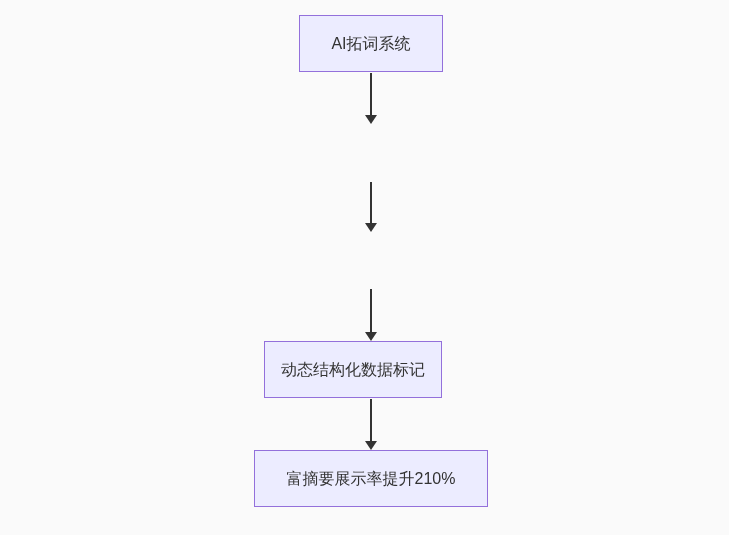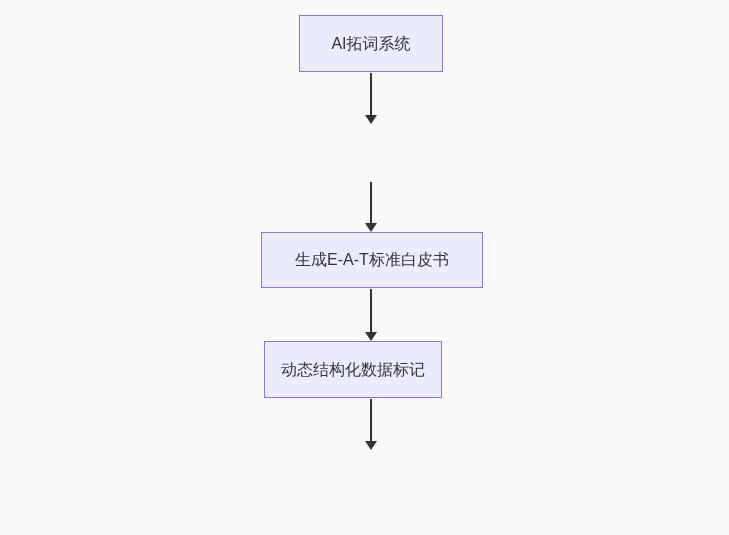--- a/index.html
+++ b/index.html
@@ -70,28 +70,28 @@
     <span>AI拓词系统</span>
   </div>
 
   <div class="edge-line line-1"></div>
   <div class="edge-head head-1"></div>
 
 
   <div class="edge-line line-2"></div>
   <div class="edge-head head-2"></div>
 
-  <div class="node node-3">
-    <span>生成E-A-T标准白皮书</span>
-  </div>
 
   <div class="edge-line line-3"></div>
   <div class="edge-head head-3"></div>
 
   <div class="node node-4">
     <span>动态结构化数据标记</span>
   </div>
 
   <div class="edge-line line-4"></div>
   <div class="edge-head head-4"></div>
 
+  <div class="node node-5">
+    <span>富摘要展示率提升210%</span>
+  </div>
 
 </div>
 
 </body></html>

